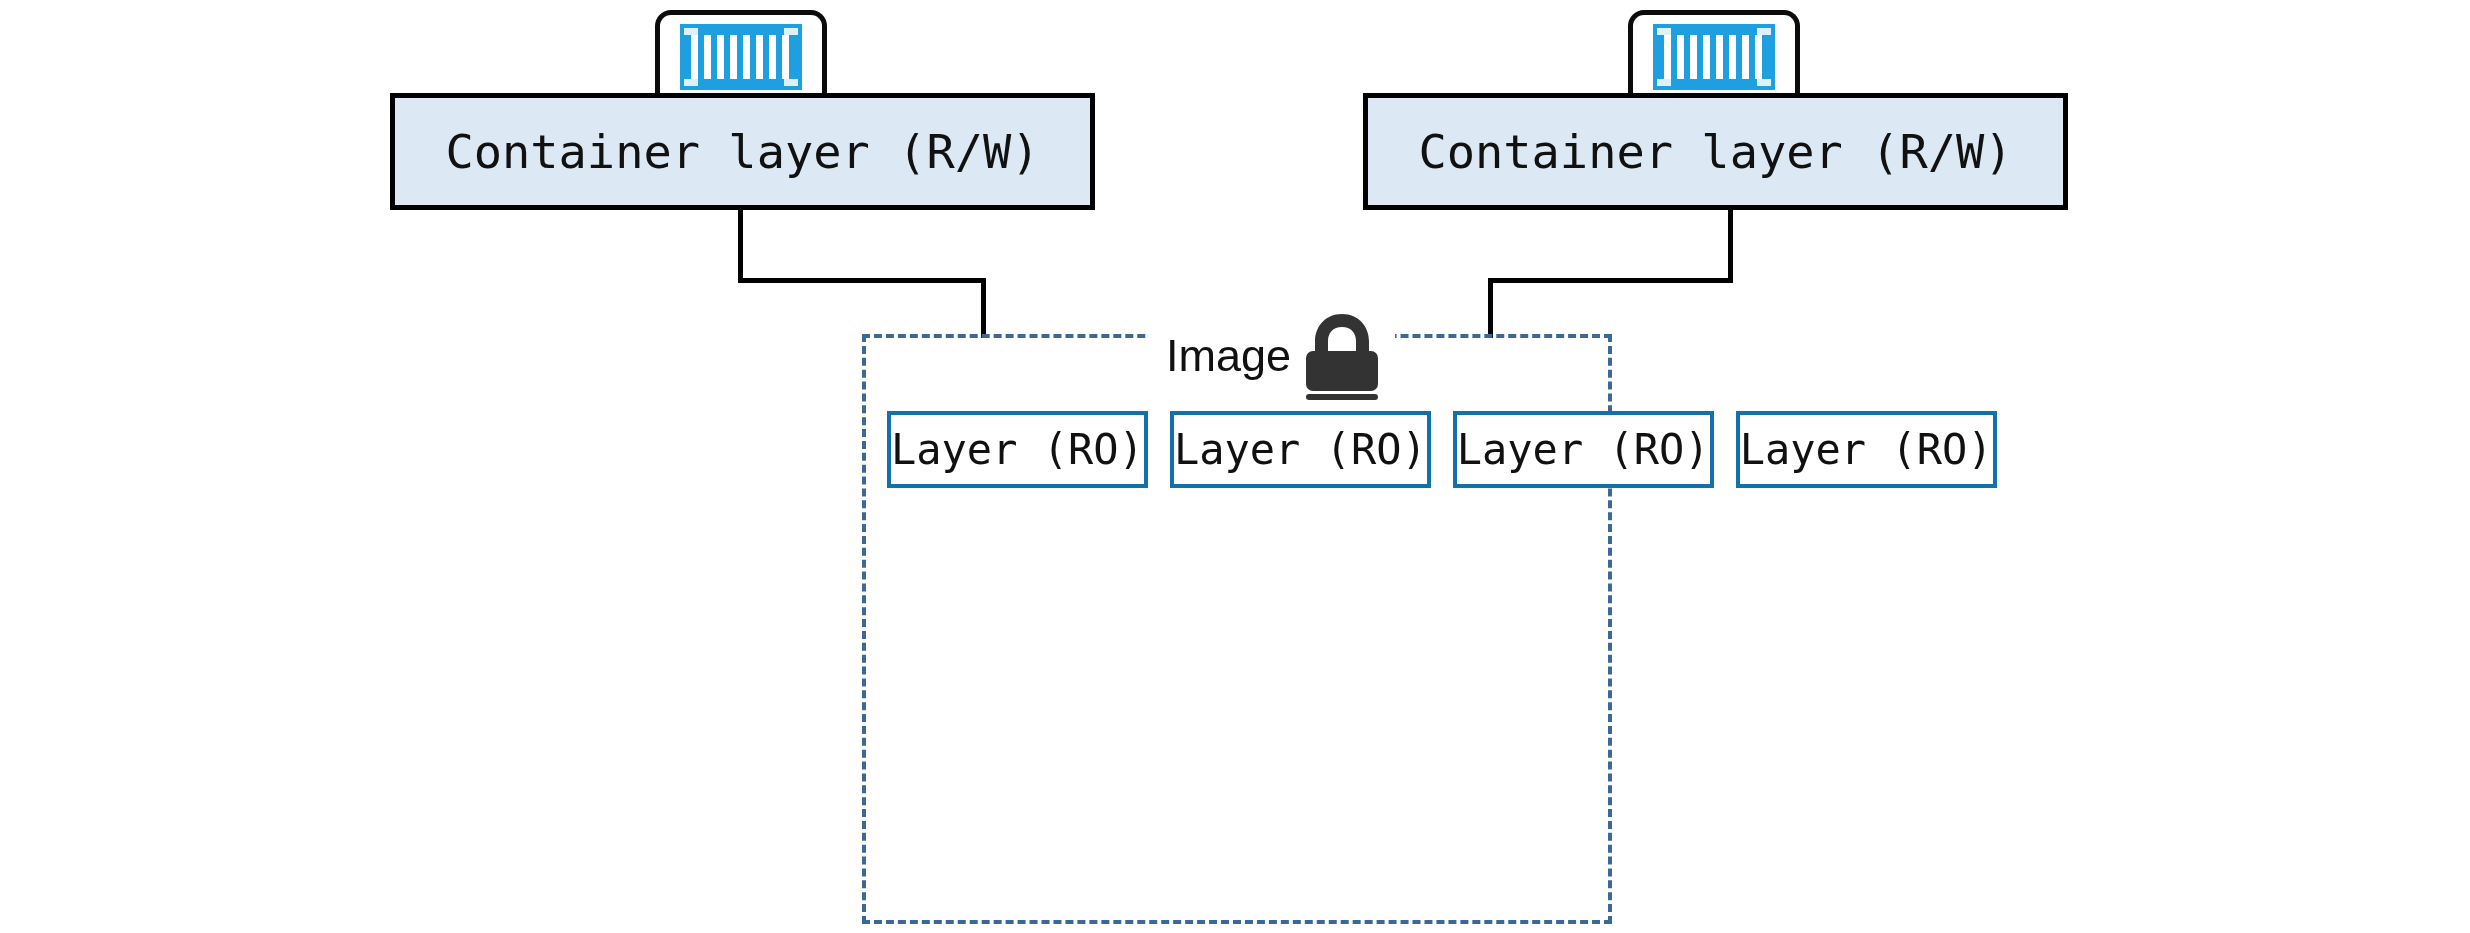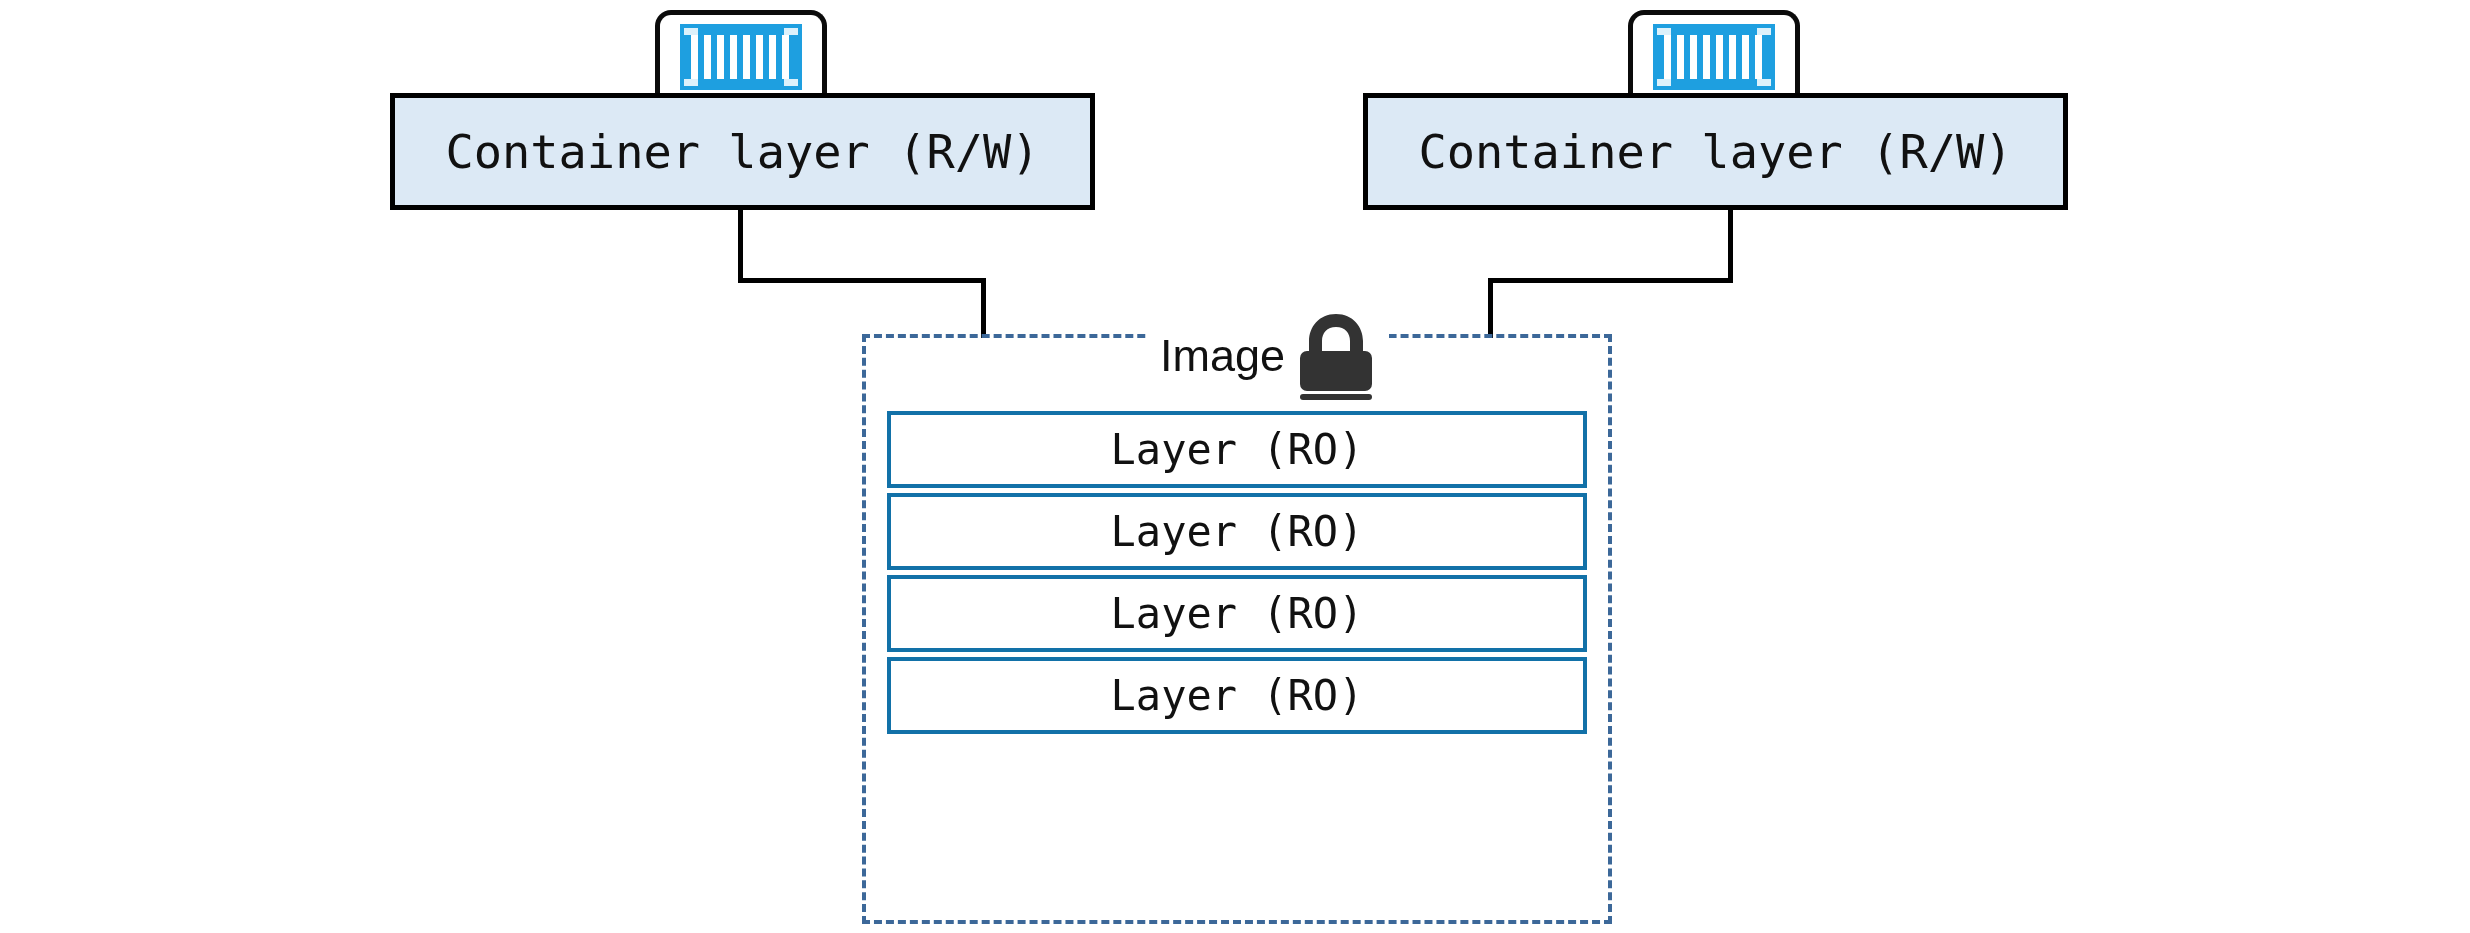--- a/index.html
+++ b/index.html
@@ -78,29 +78,30 @@
     gap: 10px;
     background: #ffffff;
     padding: 0 12px;
     white-space: nowrap;
   }
   .image-caption-text {
     font-family: "Liberation Sans", sans-serif;
     font-size: 45px;
     color: #111111;
     line-height: 1;
+    margin-left: 6px;
   }
   .lock-icon svg { display: block; }
 
   
   .layer-stack {
     position: absolute;
     display: flex;
-    flex-direction: column;
-    gap: 5px;
+    flex-direction: row;
+    gap: 22px;
   }
   .layer-box {
     box-sizing: border-box;
     border: 4px solid #1271a8;
     background: #ffffff;
     height: 77px;
     display: flex;
     align-items: center;
     justify-content: center;
   }

